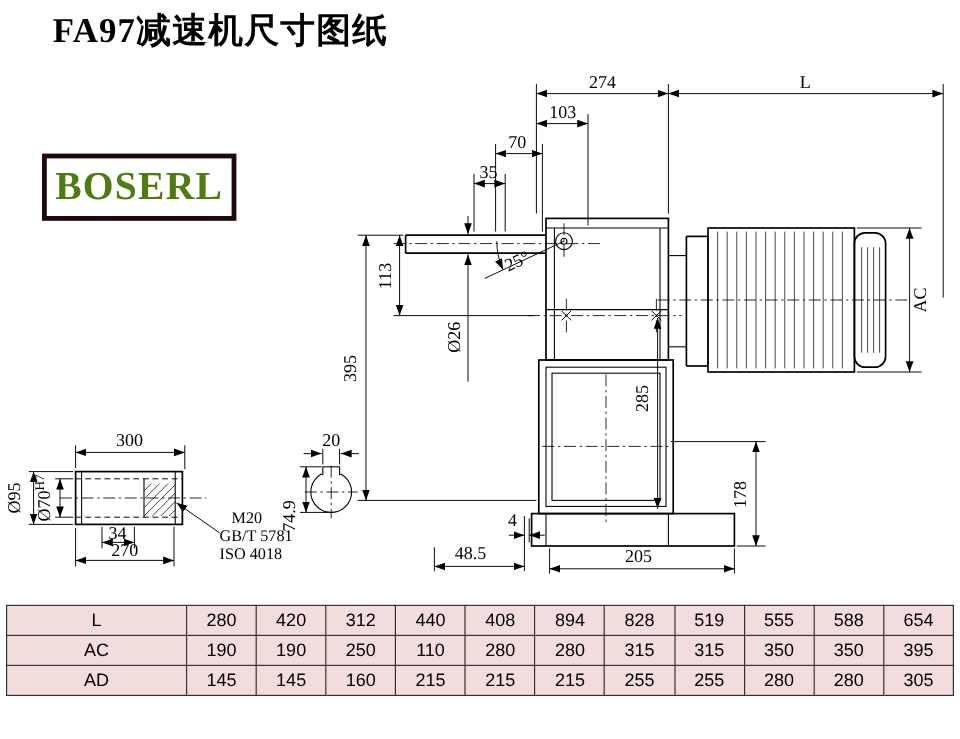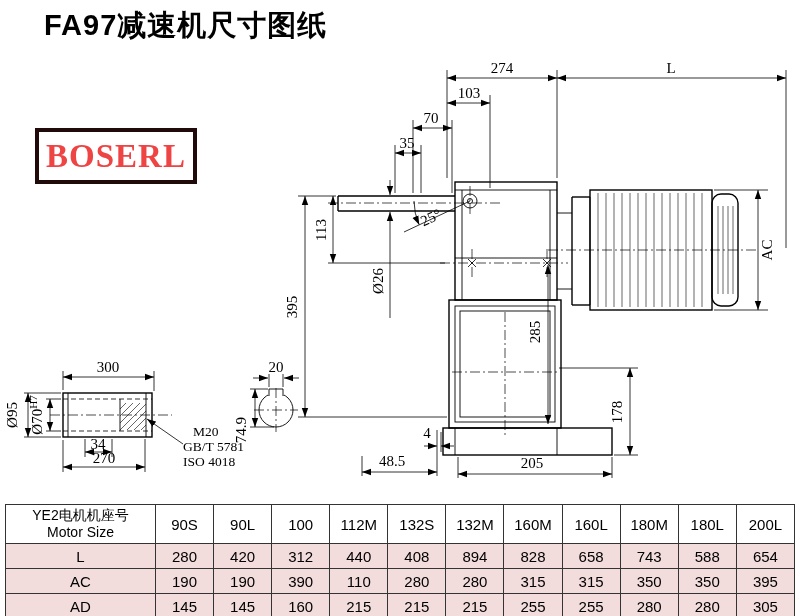--- a/index.html
+++ b/index.html
@@ -2,30 +2,30 @@
 <html><head>
 <meta charset="utf-8">
 <style>
   html,body{margin:0;padding:0}
   body{
     width:800px;height:616px;position:relative;background:#fff;
     font-family:"Liberation Sans",sans-serif;color:#000;overflow:hidden;
   }
   .title{
     position:absolute;left:44px;top:6px;font-size:29px;font-weight:bold;
-    letter-spacing:1px;font-family:Liberation Sans, sans-serif;
+    letter-spacing:1px;font-family:Liberation Serif, serif;
   }
   .brand-box{
     position:absolute;left:35px;top:128px;width:154px;height:48px;
     border:4px solid #200a0a;background:#fff;
     display:flex;align-items:center;justify-content:center;
   }
   .brand-box span{
     font-family:"Liberation Serif",serif;font-weight:bold;font-size:33px;
-    color:#ef4444;letter-spacing:1px;
+    color:#4d7c0f;letter-spacing:1px;
   }
   svg.drawing{position:absolute;left:0;top:0}
   svg.drawing .ol{stroke:#000;stroke-width:1.4;fill:none}
   svg.drawing .tl{stroke:#000;stroke-width:0.9;fill:none}
   svg.drawing .hl{stroke:#000;stroke-width:0.6;fill:none}
   svg.drawing .dl{stroke:#000;stroke-width:0.8;fill:none}
   svg.drawing .cl{stroke:#000;stroke-width:0.7;fill:none;stroke-dasharray:10 3 2 3}
   svg.drawing .bl{stroke:#000;stroke-width:0.8;fill:none;stroke-dasharray:5 3}
   svg.drawing text.dim{font:15px "Liberation Serif",serif;fill:#000}
   svg.drawing text.note{font:13.5px "Liberation Serif",serif;fill:#000}
@@ -272,56 +272,39 @@
       <col>
       <col>
       <col>
       <col>
       <col>
       <col>
       <col>
       <col>
   </colgroup>
   <tbody>
-  <tr class="head">
-    <th class="corner">
-      <div>YE2电机机座号</div>
-      <div>Motor Size</div>
-    </th>
-    <th>90S</th>
-    <th>90L</th>
-    <th>100</th>
-    <th>112M</th>
-    <th>132S</th>
-    <th>132M</th>
-    <th>160M</th>
-    <th>160L</th>
-    <th>180M</th>
-    <th>180L</th>
-    <th>200L</th>
-  </tr>
   <tr class="pink">
     <td>L</td>
     <td>280</td>
     <td>420</td>
     <td>312</td>
     <td>440</td>
     <td>408</td>
     <td>894</td>
     <td>828</td>
-    <td>658</td>
-    <td>743</td>
+    <td>519</td>
+    <td>555</td>
     <td>588</td>
     <td>654</td>
   </tr>
   <tr class="pink">
     <td>AC</td>
     <td>190</td>
     <td>190</td>
-    <td>390</td>
+    <td>250</td>
     <td>110</td>
     <td>280</td>
     <td>280</td>
     <td>315</td>
     <td>315</td>
     <td>350</td>
     <td>350</td>
     <td>395</td>
   </tr>
   <tr class="pink">

